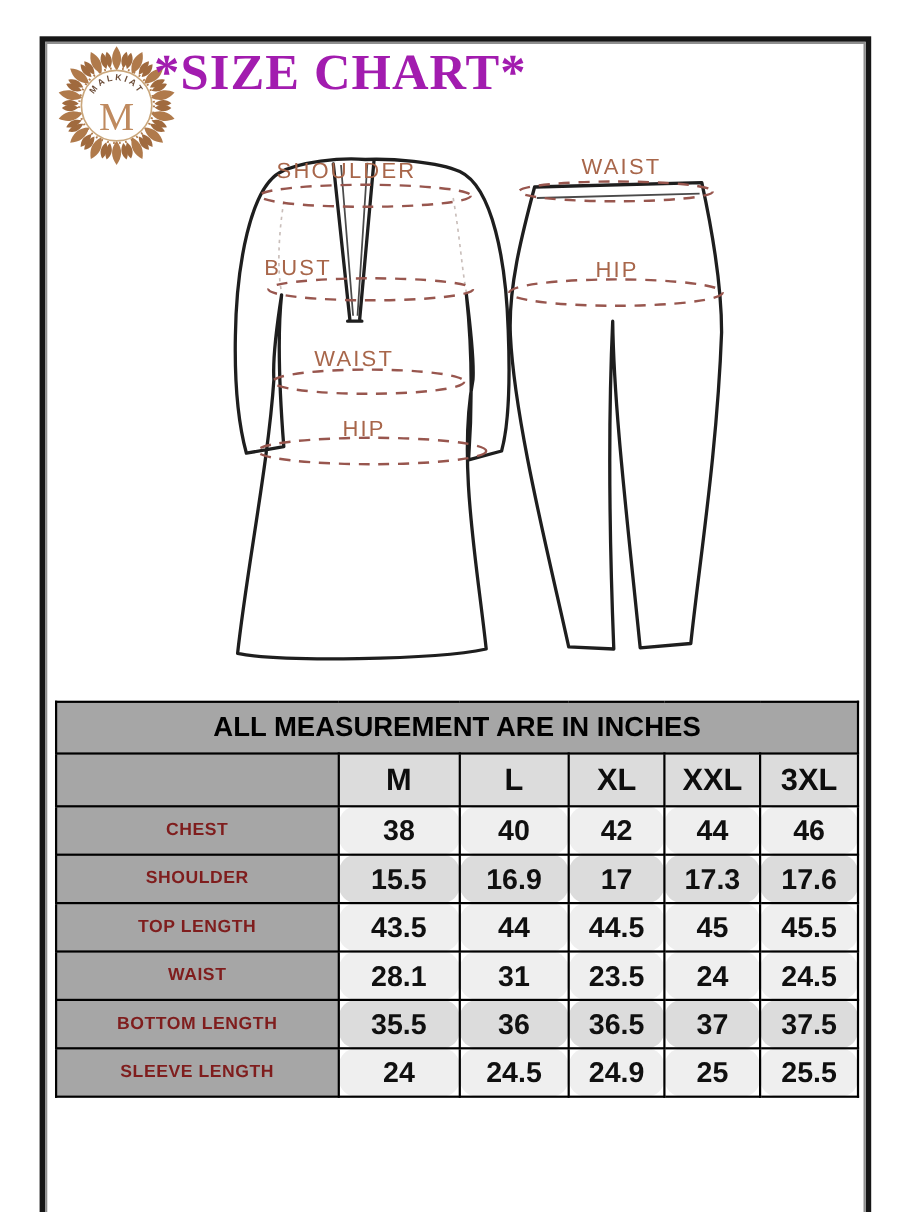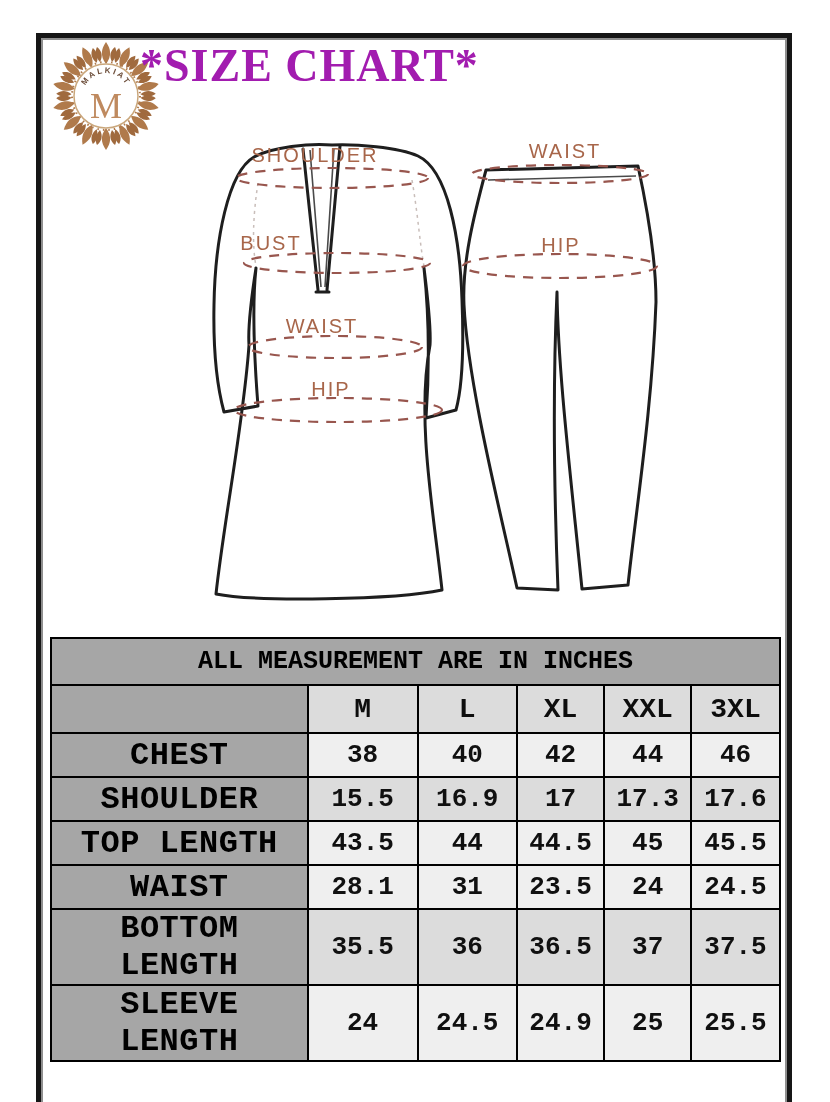--- a/index.html
+++ b/index.html
@@ -16,31 +16,31 @@
   .outline{fill:#ffffff;stroke:var(--outline-black,#1e1e1e);stroke-width:3;
         stroke-linejoin:round;stroke-linecap:round;}
   .thinline{fill:none;stroke:#4a4a4a;stroke-width:1.6;}
   .faint{fill:none;stroke:#c9beba;stroke-width:1.5;stroke-dasharray:3 4;}
   .dash{fill:none;stroke:var(--dash-line,#98564e);stroke-width:2.2;stroke-dasharray:10 8;}
   .diag-label{font-family:"Liberation Sans",sans-serif;font-size:20px;letter-spacing:2px;
         fill:var(--diagram-label,#a8664a);text-anchor:middle;}
   .table-wrap{position:absolute;left:50px;top:637px;width:731px;}
   table.size-table{width:100%;border-collapse:collapse;table-layout:fixed;
         border:2px solid var(--border-black,#000);
-        font-family:Liberation Mono, monospace;}
+        font-family:Liberation Sans, sans-serif;}
   table.size-table th,table.size-table td{border:2px solid var(--border-black,#000);
         text-align:center;vertical-align:middle;padding:0;}
   tr.caption-row th{height:45px;background:var(--table-gray,#a6a6a6);color:#000;
         font-size:25px;font-weight:bold;}
   tr.size-row th{height:46px;}
   th.size-cell{background:var(--cell-mid,#d9d9d9);color:#0d0d0d;font-size:28px;font-weight:bold;}
-  th.label-cell{background:var(--table-gray,#a6a6a6);color:#000000;font-size:32px;
+  th.label-cell{background:var(--table-gray,#a6a6a6);color:#7f1d1d;font-size:16px;
         font-weight:bold;letter-spacing:0.5px;}
   tr.data-row{height:44px;}
-  tr.data-row td{font-size:26px;font-weight:bold;color:#101010;}
+  tr.data-row td{font-size:26px;font-weight:bold;color:#101010;border-radius:16px;}
   tr.light-row td{background:var(--cell-light,#efefef);}
   tr.dark-row td{background:var(--cell-mid,#dcdcdc);}
   .arc-text{font-family:"Liberation Sans",sans-serif;font-size:8px;font-weight:600;
         letter-spacing:2.2px;fill:var(--arc-text-brown,#6b4c38);}
   .monogram{font-family:"Liberation Serif",serif;font-size:36px;
         fill:var(--monogram-tan,#bf8a5f);text-anchor:middle;}
 </style>
 </head>
 <body>
 

